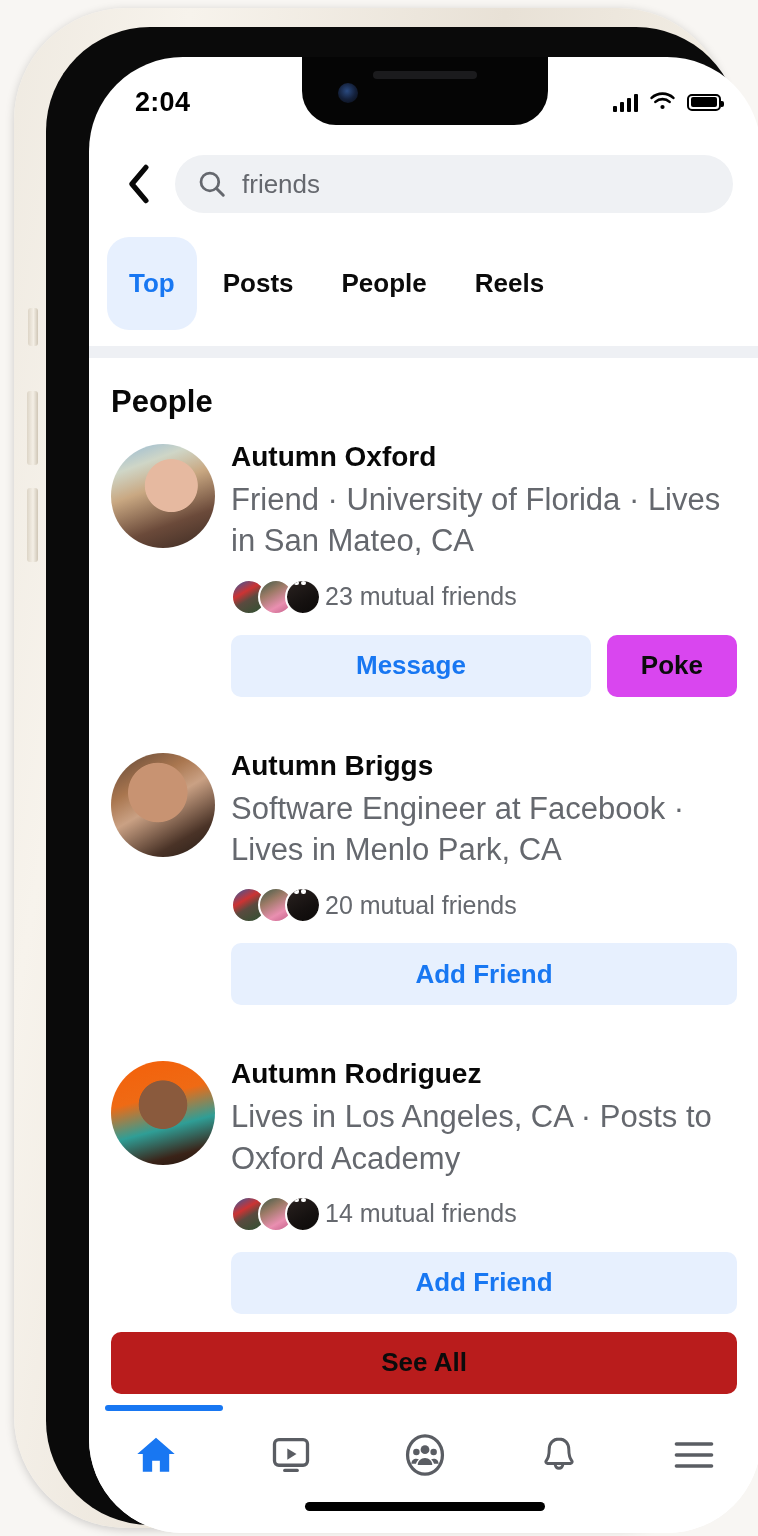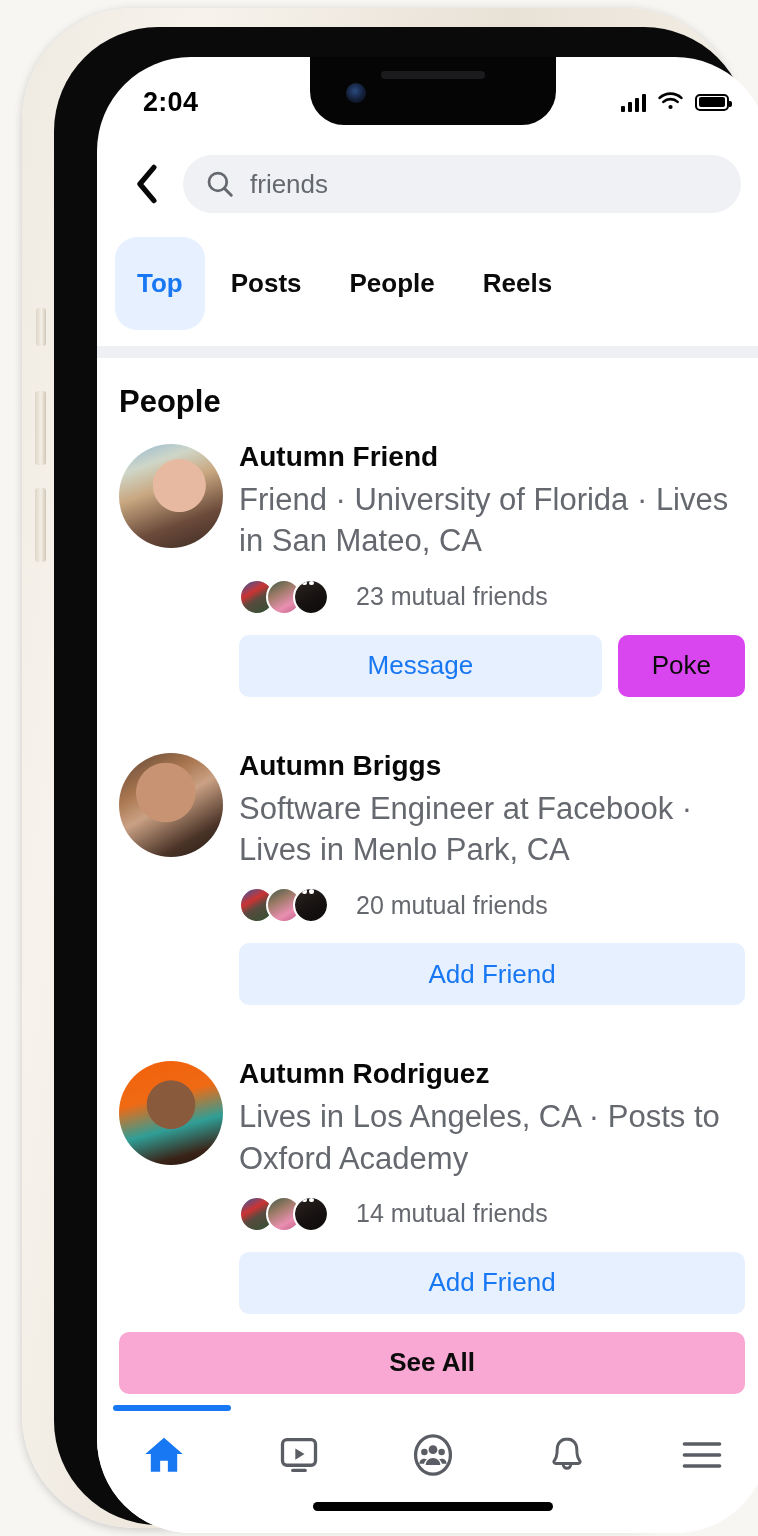--- a/index.html
+++ b/index.html
@@ -6,21 +6,21 @@
   html, body {
     width: 758px; height: 1536px;
     background: #f7f5f2;
     font-family: "Liberation Sans", sans-serif;
     overflow: hidden;
   }
   #stage { position: relative; width: 758px; height: 1536px; background: #f8f6f3; }
 
   
   .phone-outer {
-    position: absolute; left: 22px; top: 8px;
+    position: absolute; left: 14px; top: 8px;
     width: 716px; height: 1520px;
     border-radius: 112px;
     background: linear-gradient(100deg,#efeae1 0%,#f7f3ec 18%,#e8e1d6 50%,#f6f2ea 82%,#ded6c8 100%);
     box-shadow: 0 2px 10px rgba(0,0,0,.18);
   }
   .phone-bezel {
     position: absolute; left: 32px; top: 19px;
     width: 694px; height: 1498px;
     border-radius: 104px;
     background: #0a0a0a;
@@ -104,41 +104,41 @@
 
   
   .results { background:#fff; padding: 0 0 20px 0; }
   .section-title { font-size: 31px; font-weight: 700; color:#080808; padding: 26px 0 10px 22px; }
 
   .person { display: flex; padding: 8px 24px 0 22px; gap: 16px; }
   .avatar-lg { width: 104px; height: 104px; border-radius:50%; flex:0 0 auto; overflow:hidden; margin-top:6px; }
   .person-body { flex: 1; min-width: 0; padding-top: 2px; }
   .person-name { font-size: 28px; font-weight: 700; color: #080808; line-height: 1.22; }
   .person-sub { font-size: 31px; color: #65686e; line-height: 1.33; margin-top: 5px; }
-  .mutual-row { display: flex; align-items: center; gap: 27px; margin-top: 17px; }
+  .mutual-row { display: flex; align-items: center; gap: 4px; margin-top: 17px; }
   .facepile { display: flex; }
   .facepile span {
     width: 36px; height: 36px; border-radius: 50%; display:block;
     border: 2.5px solid #fff; margin-left: -9px; position: relative; overflow:hidden;
   }
   .facepile span:first-child { margin-left: 0; }
   .mutual-text { font-size: 25px; color: #65686e; }
 
   .actions { display: flex; gap: 16px; margin-top: 20px; }
   .btn {
     height: 62px; border-radius: 10px; display:flex; align-items:center; justify-content:center;
-    font-size: 26px; font-weight: 400; cursor: pointer; border: none;
+    font-size: 26px; font-weight: 700; cursor: pointer; border: none;
     font-family: "Liberation Sans", sans-serif;
   }
   .btn-primary { flex: 1; background: #e7f0fe; color: #1877f2; }
   .btn-secondary { background: #d946ef; color: #0b0b0b; padding: 0 34px; }
   .btn-full { width: 100%; text-align: right; }
 
   .see-all-wrap { padding: 18px 24px 0 22px; }
-  .btn-seeall { background:#f9a8d4; color:#0b0b0b; height:62px; border-radius:10px;
+  .btn-seeall { background:#b91c1c; color:#0b0b0b; height:62px; border-radius:10px;
     display:flex; align-items:center; justify-content:center; font-size:26px; font-weight:700; }
 
   
   .bottom-nav {
     position: absolute; left: 0; bottom: 0; width: 100%; height: 128px;
     background: #fff; z-index: 20;
   }
   .nav-indicator { position:absolute; left: 16px; top: 0; width: 118px; height: 6px; background:#1877f2; border-radius:3px; }
   .nav-items { display:flex; align-items:center; justify-content:space-around; height: 92px; padding-top: 8px; }
   .nav-item { width: 96px; height: 72px; display:flex; align-items:center; justify-content:center; cursor:pointer; }
@@ -227,21 +227,21 @@
             <div class="tab">Reels</div>
           </div>
           <div class="tabs-divider"></div>
 
           <div class="results">
             <div class="section-title">People</div>
 
             <div class="person">
               <div class="avatar-lg ph1"></div>
               <div class="person-body">
-                <div class="person-name">Autumn Friend</div>
+                <div class="person-name">Autumn Oxford</div>
                 <div class="person-sub">Friend · University of Florida · Lives in San Mateo, CA</div>
                 <div class="mutual-row">
                   <div class="facepile">
                     <span class="f1"></span>
                     <span class="f2"></span>
                     <span class="f3">
                         <span class="dots">
                           <i></i>
                           <i></i>
                           <i></i>

